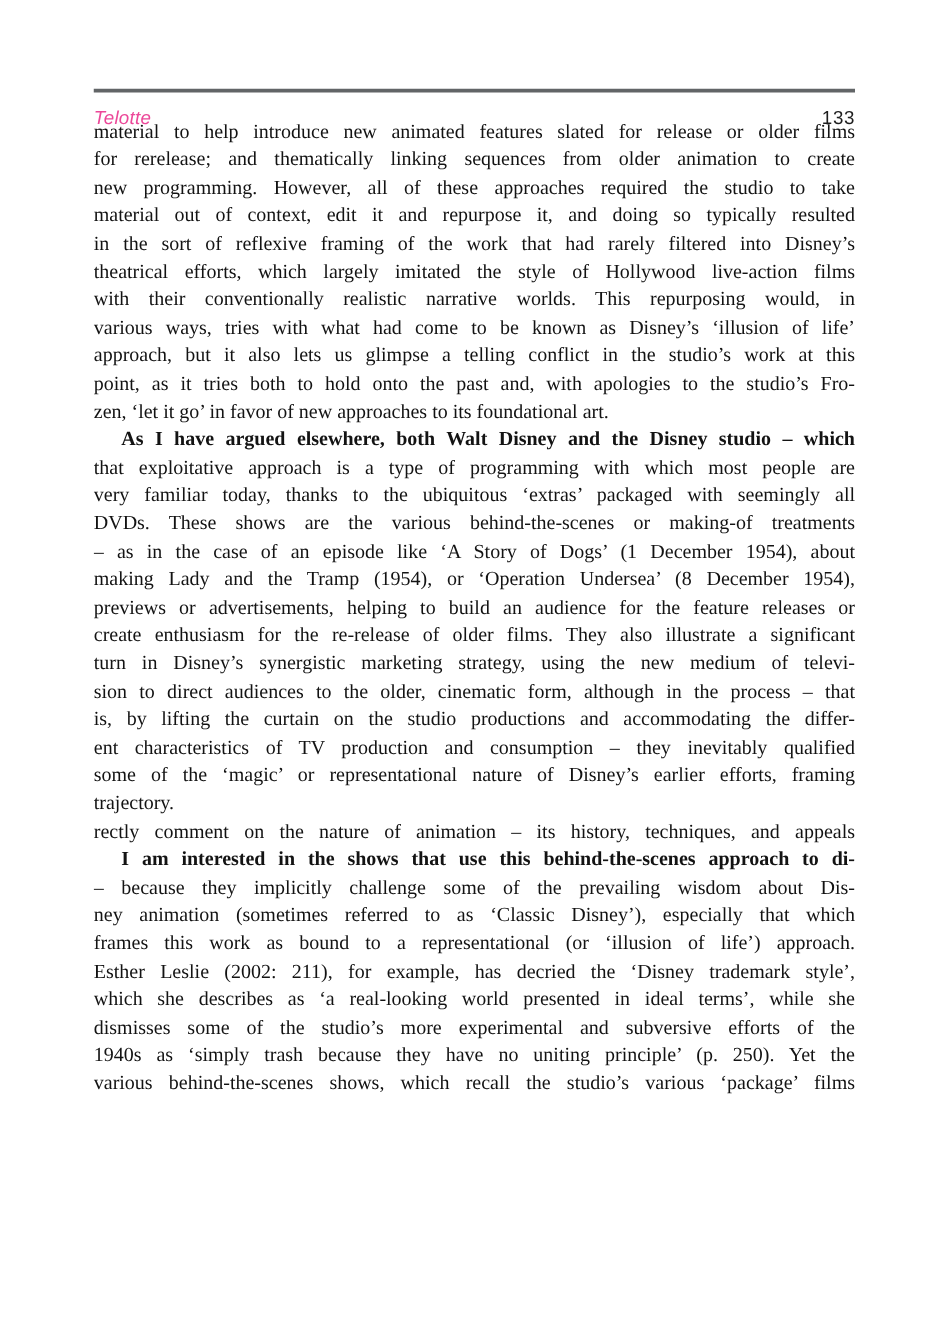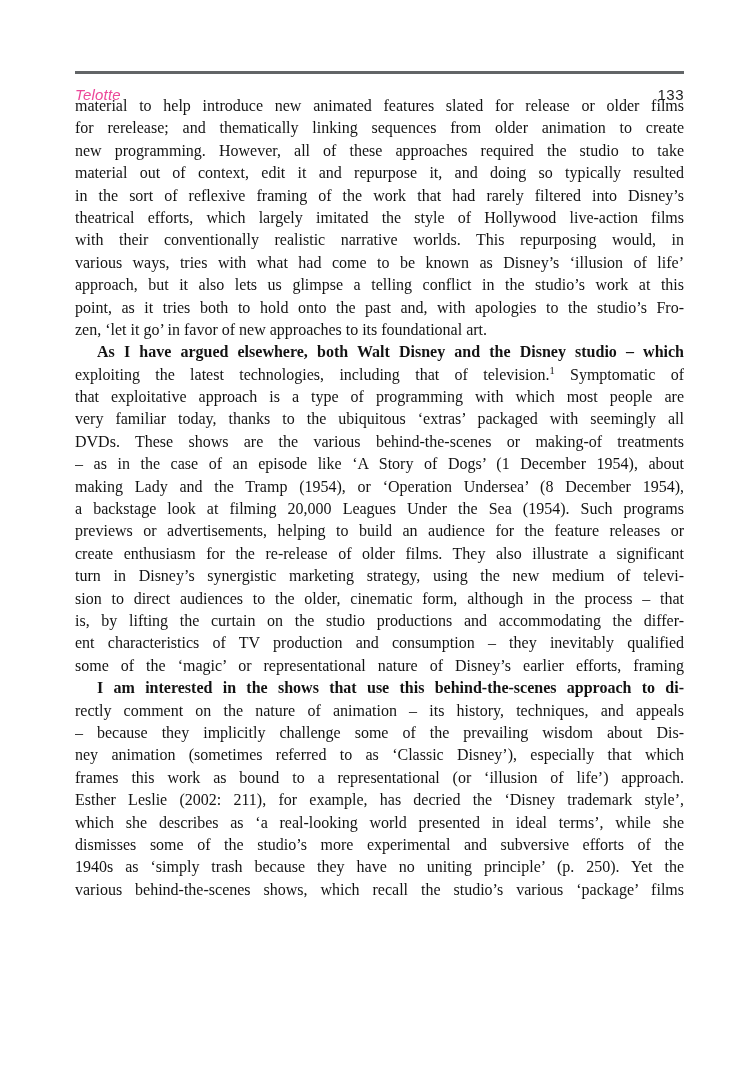--- a/index.html
+++ b/index.html
@@ -94,38 +94,37 @@
         <div class="line"><span>in the sort of reflexive framing of the work that had rarely filtered into Disney’s</span></div>
         <div class="line"><span>theatrical efforts, which largely imitated the style of Hollywood live-action films</span></div>
         <div class="line"><span>with their conventionally realistic narrative worlds. This repurposing would, in</span></div>
         <div class="line"><span>various ways, tries with what had come to be known as Disney’s ‘illusion of life’</span></div>
         <div class="line"><span>approach, but it also lets us glimpse a telling conflict in the studio’s work at this</span></div>
         <div class="line"><span>point, as it tries both to hold onto the past and, with apologies to the studio’s </span><span class="it">Fro-</span></div>
         <div class="line last"><span class="it">zen</span><span>, ‘let it go’ in favor of new approaches to its foundational art.</span></div>
       </div>
       <div class="para">
         <div class="line indent"><span>As I have argued elsewhere, both Walt Disney and the Disney studio – which</span></div>
-        <div class="line"><span>exploiting the latest technologies, including that of television.</span><sup>1</sup><span> Symptomatic of</span></div>
         <div class="line"><span>that exploitative approach is a type of programming with which most people are</span></div>
         <div class="line"><span>very familiar today, thanks to the ubiquitous ‘extras’ packaged with seemingly all</span></div>
         <div class="line"><span>DVDs. These shows are the various behind-the-scenes or making-of treatments</span></div>
         <div class="line"><span>– as in the case of an episode like ‘A Story of Dogs’ (1 December 1954), about</span></div>
         <div class="line"><span>making </span><span class="it">Lady and the Tramp</span><span> (1954), or ‘Operation Undersea’ (8 December 1954),</span></div>
-        <div class="line"><span>a backstage look at filming </span><span class="it">20,000 Leagues Under the Sea</span><span> (1954). Such programs</span></div>
         <div class="line"><span>previews or advertisements, helping to build an audience for the feature releases or</span></div>
         <div class="line"><span>create enthusiasm for the re-release of older films. They also illustrate a significant</span></div>
         <div class="line"><span>turn in Disney’s </span><span class="it">synergistic</span><span> marketing strategy, using the new medium of televi-</span></div>
         <div class="line"><span>sion to direct audiences to the older, cinematic form, although in the process – that</span></div>
         <div class="line"><span>is, by lifting the curtain on the studio productions and accommodating the differ-</span></div>
         <div class="line"><span>ent characteristics of TV production and consumption – they inevitably qualified</span></div>
         <div class="line"><span>some of the ‘magic’ or representational nature of Disney’s earlier efforts, framing</span></div>
+        <div class="line last"><span>trajectory.</span></div>
       </div>
       <div class="para">
+        <div class="line"><span>rectly comment on the nature of animation – its history, techniques, and appeals</span></div>
         <div class="line indent"><span>I am interested in the shows that use this behind-the-scenes approach to di-</span></div>
-        <div class="line"><span>rectly comment on the nature of animation – its history, techniques, and appeals</span></div>
         <div class="line"><span>– because they implicitly challenge some of the prevailing wisdom about Dis-</span></div>
         <div class="line"><span>ney animation (sometimes referred to as ‘Classic Disney’), especially that which</span></div>
         <div class="line"><span>frames this work as bound to a representational (or ‘illusion of life’) approach.</span></div>
         <div class="line"><span>Esther Leslie (2002: 211), for example, has decried the ‘Disney trademark style’,</span></div>
         <div class="line"><span>which she describes as ‘a real-looking world presented in ideal terms’, while she</span></div>
         <div class="line"><span>dismisses some of the studio’s more experimental and subversive efforts of the</span></div>
         <div class="line"><span>1940s as ‘simply trash because they have no uniting principle’ (p. 250). Yet the</span></div>
         <div class="line"><span>various behind-the-scenes shows, which recall the studio’s various ‘package’ films</span></div>
       </div>
     </div>

